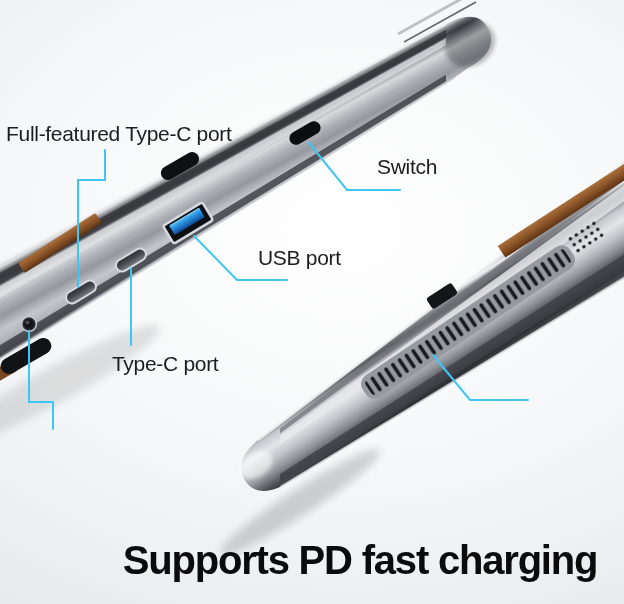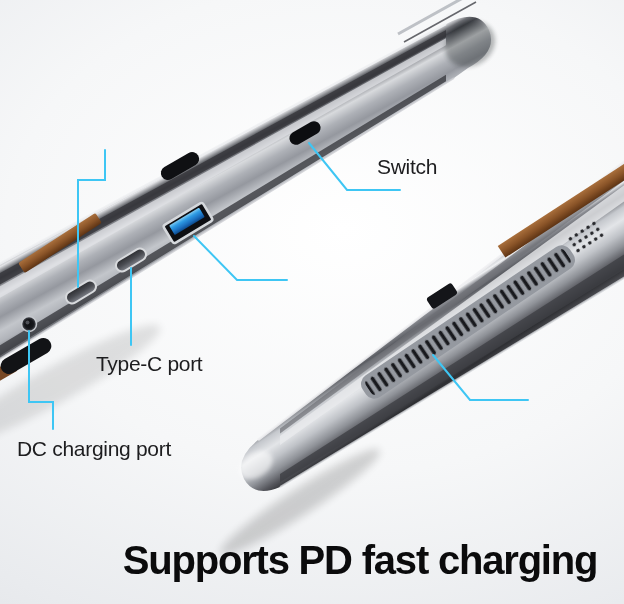--- a/index.html
+++ b/index.html
@@ -178,18 +178,19 @@
     <g fill="none" stroke-width="2" stroke-linecap="round">
       <polyline points="105,150 105,180 78,180 78,287" stroke="#3ec6f4"></polyline>
       <polyline points="309,143 347,190 400,190" stroke="#3ec6f4"></polyline>
       <polyline points="194,236 237,280 287,280" stroke="#3ec6f4"></polyline>
       <polyline points="131,268 131,345" stroke="#3ec6f4"></polyline>
       <polyline points="29,331 29,402 53,402 53,429" stroke="#3ec6f4"></polyline>
       <polyline points="433,355 470,400 528,400" stroke="#3ec6f4"></polyline>
     </g>
   </svg>
 
+  <div class="callout-label" style="left:6px;top:122px;">Full-featured Type-C port</div>
   <div class="callout-label" style="left:377px;top:155px;">Switch</div>
-  <div class="callout-label" style="left:96px;top:352px;">Type-C port</div>
-  <div class="callout-label" style="left:17px;top:437px;">DC charging port</div>
+  <div class="callout-label" style="left:258px;top:246px;">USB port</div>
+  <div class="callout-label" style="left:112px;top:352px;">Type-C port</div>
 
   <h1 class="headline">Supports PD fast charging</h1>
 </div>
 
 </body></html>

